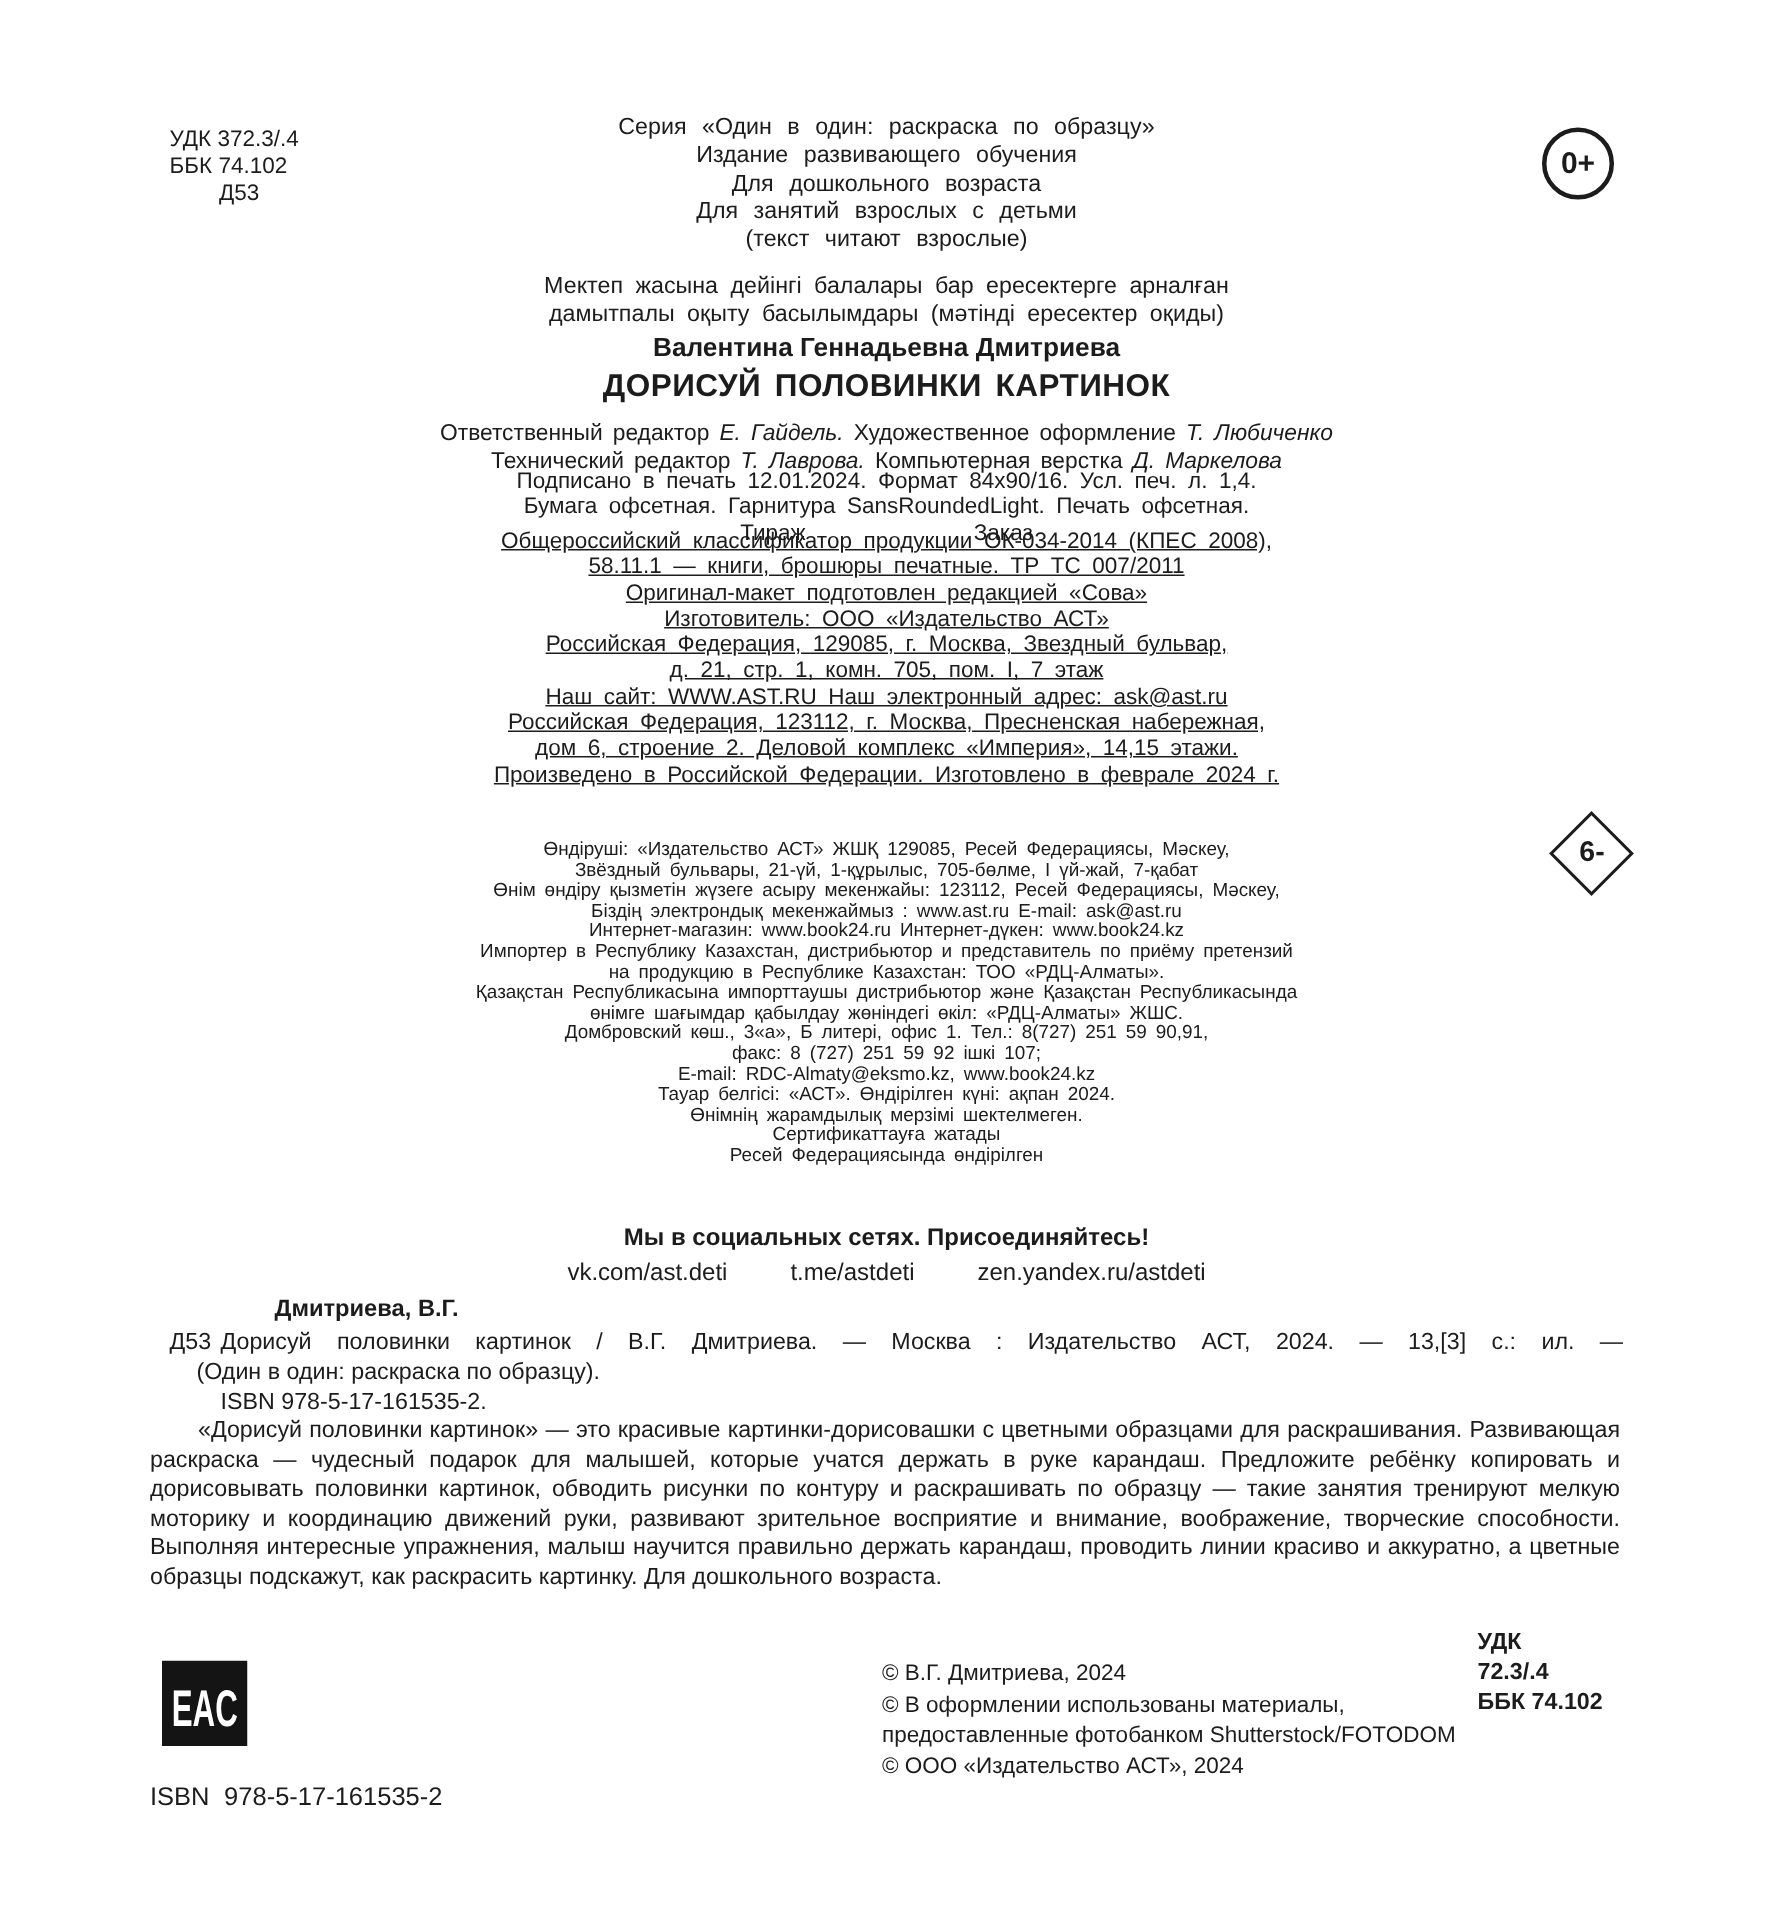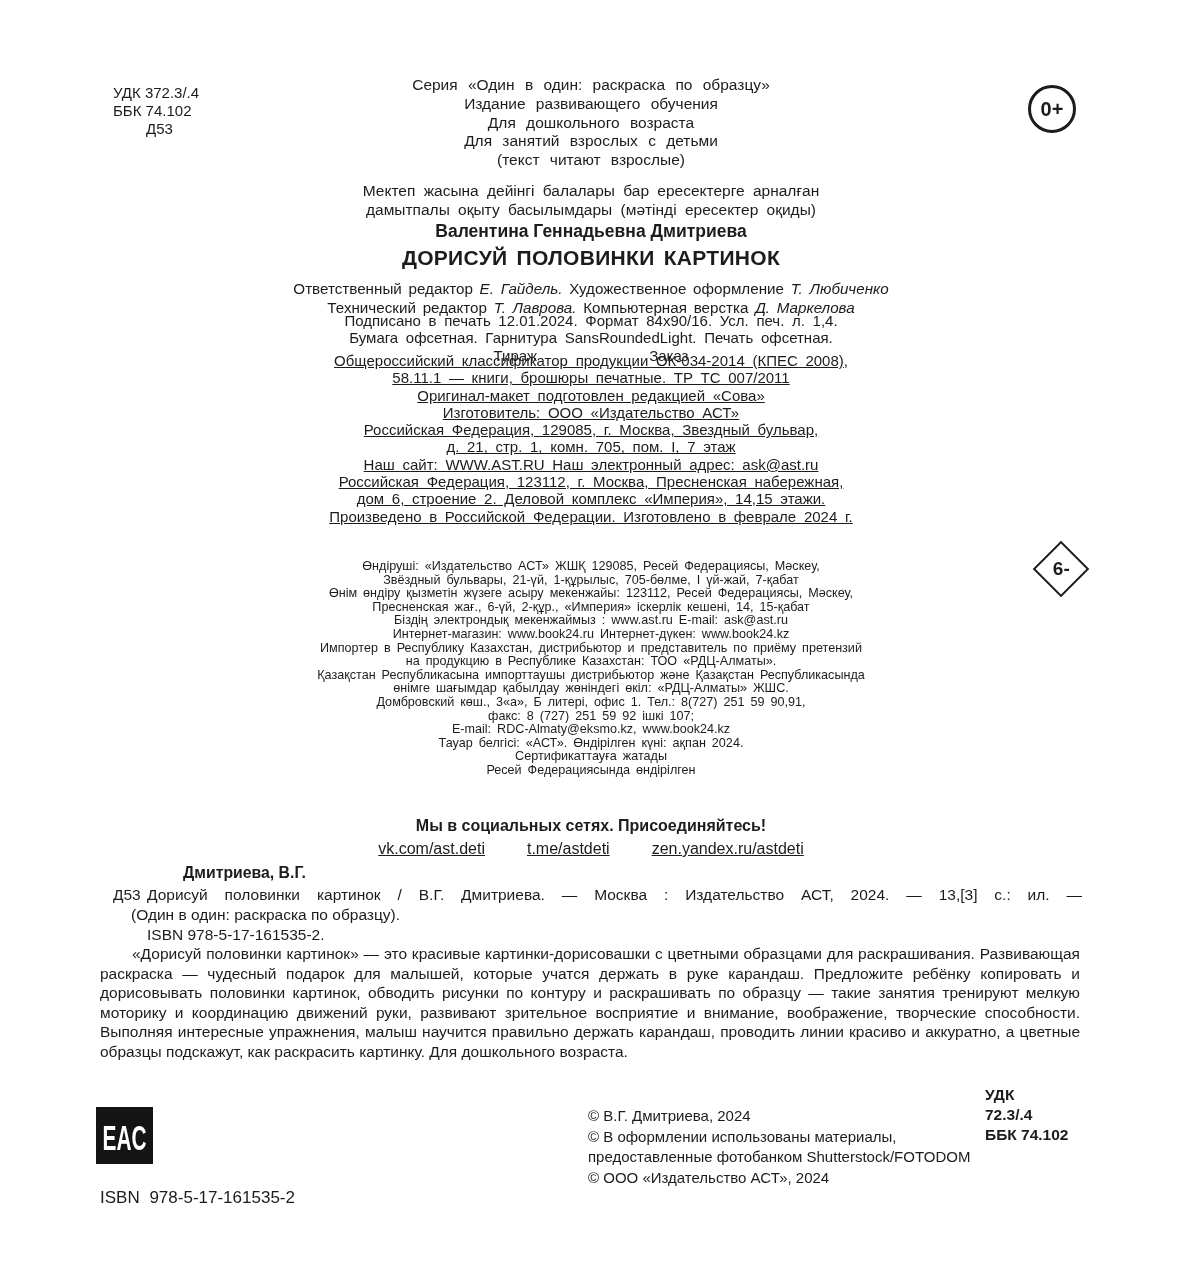--- a/index.html
+++ b/index.html
@@ -29,35 +29,35 @@
   .editors .it{font-style:italic;}
 
   .imprint{font-size:15px;line-height:17.3px;word-spacing:3.5px;}
   .imprint-top{top:312px;}
   .tzline{top:347px;display:flex;justify-content:center;gap:112px;font-size:15px;}
   .imprint-bottom{top:352px;text-decoration:underline;}
 
   .kzblock{top:560px;font-size:12.6px;line-height:13.6px;word-spacing:2.5px;}
 
   .social-h{top:817px;font-weight:bold;font-size:16px;}
-  .social-links{top:840px;display:flex;justify-content:center;gap:42px;font-size:16px;left:0;width:100%;text-decoration:underline;}
+  .social-links{top:840px;display:flex;justify-content:center;gap:42px;font-size:16px;left:0;width:100%;}
   .social-links div{white-space:nowrap;}
 
   
   .b-code{left:113px;top:886px;font-size:15.5px;}
   .b-author{left:147px;top:864px;font-weight:bold;font-size:15.8px;margin-left:36px;}
   .b-entry{left:147px;right:100px;top:886px;font-size:15.5px;text-align:justify;text-align-last:justify;}
   .b-entry2{left:131px;top:906px;font-size:15.5px;}
   .b-isbn{left:147px;top:926px;font-size:15.5px;}
 
   .annotation{left:100px;right:102px;top:944px;font-size:15.5px;line-height:19.6px;
               text-align:justify;text-indent:32px;}
 
   
-  .eac{left:96px;top:1107px;width:62px;height:57px;}
+  .eac{left:108px;top:1107px;width:62px;height:57px;}
   .isbn-bottom{left:100px;top:1162px;font-size:17px;word-spacing:5px;margin-top:26px;}
   .copyrights{left:588px;top:1106px;font-size:15px;line-height:20.6px;}
   .udkbbk{left:985px;top:1085px;font-weight:bold;font-size:15.5px;line-height:20px;}
 </style>
 </head>
 <body>
 
 <div class="page">
 
   <div class="abs tl">
@@ -111,31 +111,31 @@
       <div>Наш сайт: WWW.AST.RU Наш электронный адрес: ask@ast.ru</div>
       <div>Российская Федерация, 123112, г. Москва, Пресненская набережная,</div>
       <div>дом 6, строение 2. Деловой комплекс «Империя», 14,15 этажи.</div>
       <div>Произведено в Российской Федерации. Изготовлено в феврале 2024 г.</div>
     </div>
 
   <div class="abs center kzblock">
       <div>Өндіруші: «Издательство АСТ» ЖШҚ 129085, Ресей Федерациясы, Мәскеу,</div>
       <div>Звёздный бульвары, 21-үй, 1-құрылыс, 705-бөлме, I үй-жай, 7-қабат</div>
       <div>Өнім өндіру қызметін жүзеге асыру мекенжайы: 123112, Ресей Федерациясы, Мәскеу,</div>
-      <div>Пресненская жағ., 6-үй, 2-құр., «Империя» іскерлік кешені, 14, 15-қабат</div>
       <div>Біздің электрондық мекенжаймыз : www.ast.ru E-mail: ask@ast.ru</div>
       <div>Интернет-магазин: www.book24.ru Интернет-дүкен: www.book24.kz</div>
       <div>Импортер в Республику Казахстан, дистрибьютор и представитель по приёму претензий</div>
       <div>на продукцию в Республике Казахстан: ТОО «РДЦ-Алматы».</div>
       <div>Қазақстан Республикасына импорттаушы дистрибьютор және Қазақстан Республикасында</div>
       <div>өнімге шағымдар қабылдау жөніндегі өкіл: «РДЦ-Алматы» ЖШС.</div>
       <div>Домбровский көш., 3«а», Б литері, офис 1. Тел.: 8(727) 251 59 90,91,</div>
       <div>факс: 8 (727) 251 59 92 ішкі 107;</div>
       <div>E-mail: RDC-Almaty@eksmo.kz, www.book24.kz</div>
       <div>Тауар белгісі: «АСТ». Өндірілген күні: ақпан 2024.</div>
+      <div>Өнімнің жарамдылық мерзімі шектелмеген.</div>
       <div>Сертификаттауға жатады</div>
       <div>Ресей Федерациясында өндірілген</div>
     </div>
 
   <div class="abs center social-h">Мы в социальных сетях. Присоединяйтесь!</div>
   <div class="abs social-links">
       <div>vk.com/ast.deti</div>
       <div>t.me/astdeti</div>
       <div>zen.yandex.ru/astdeti</div>
     </div>

